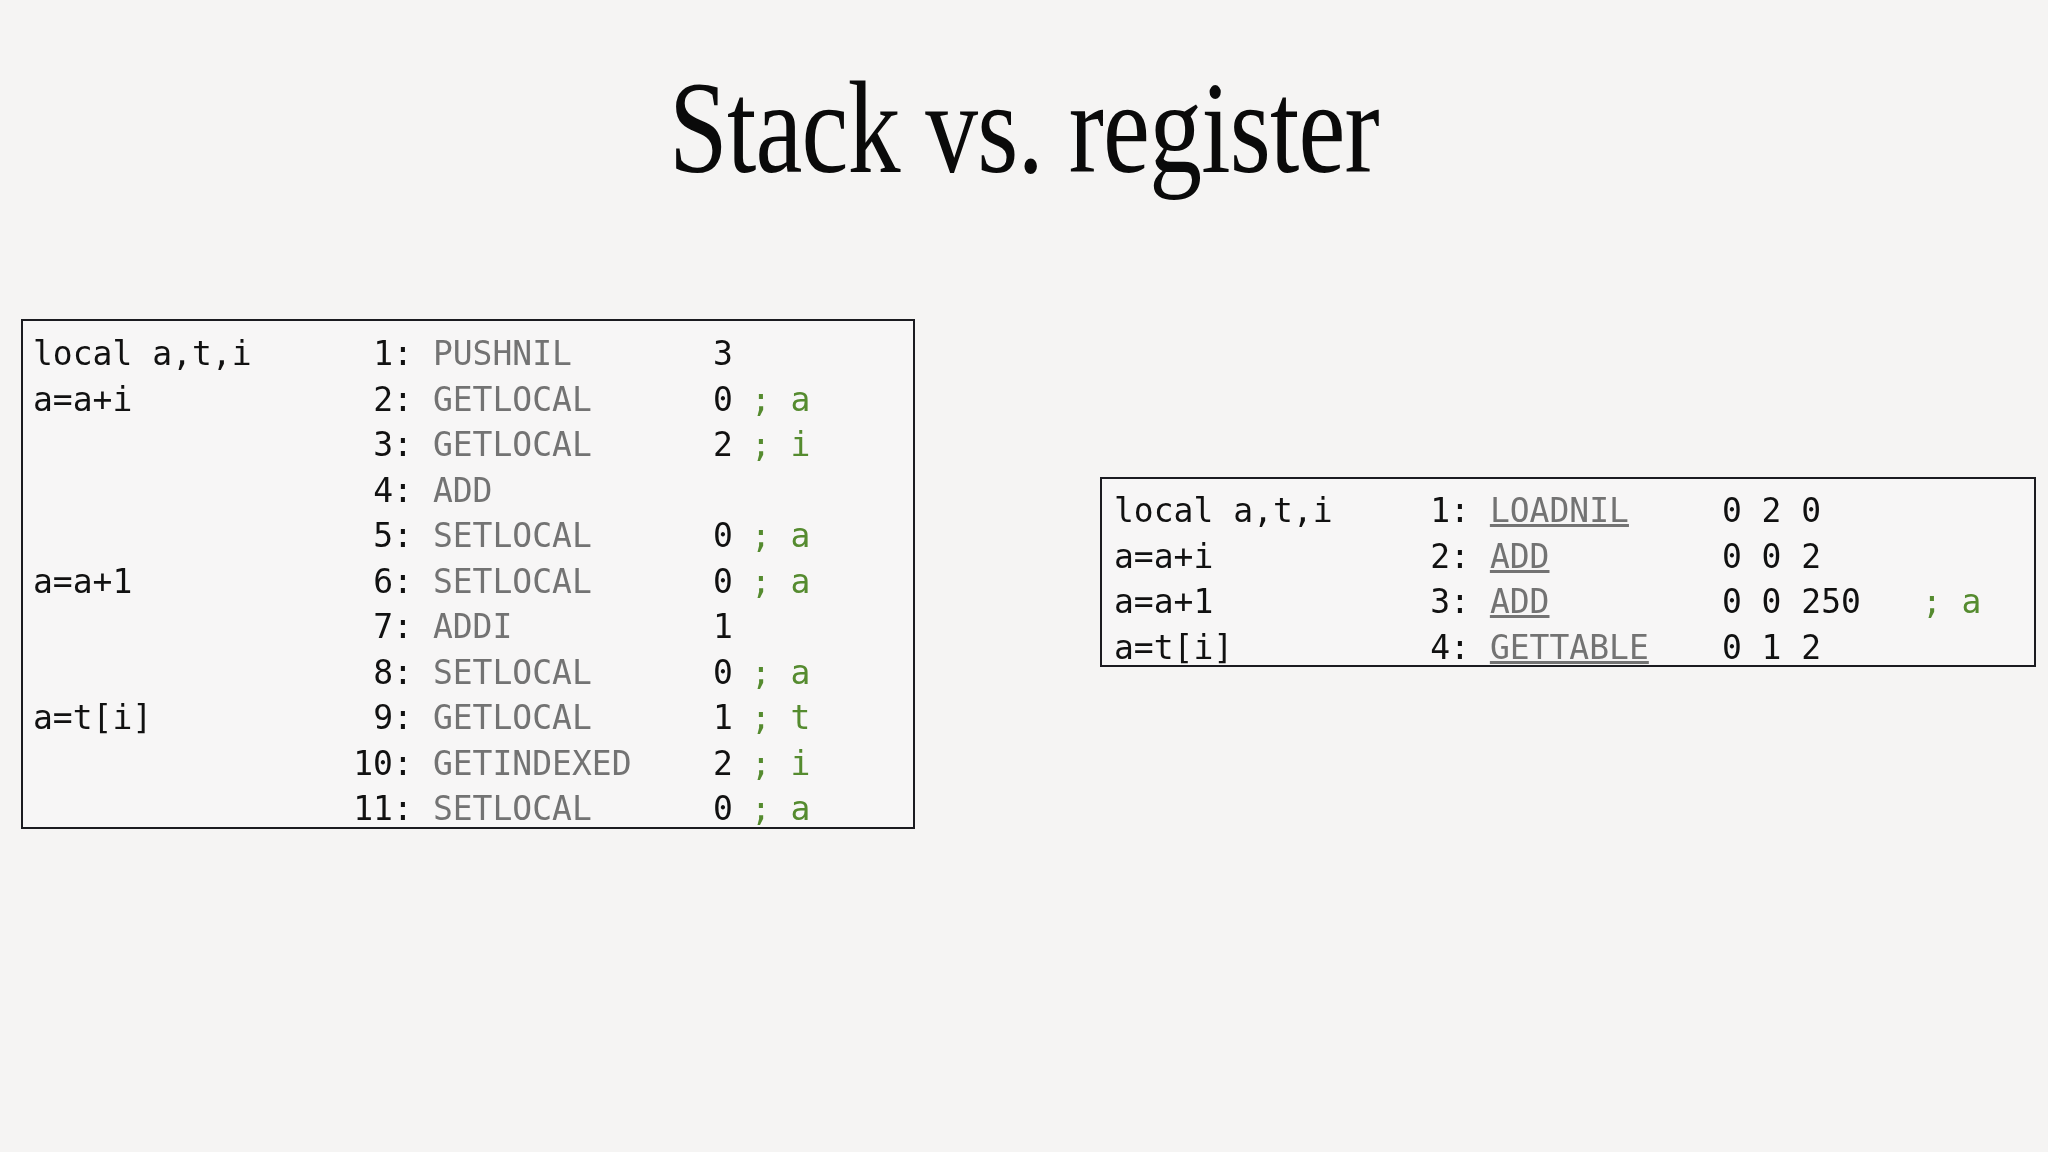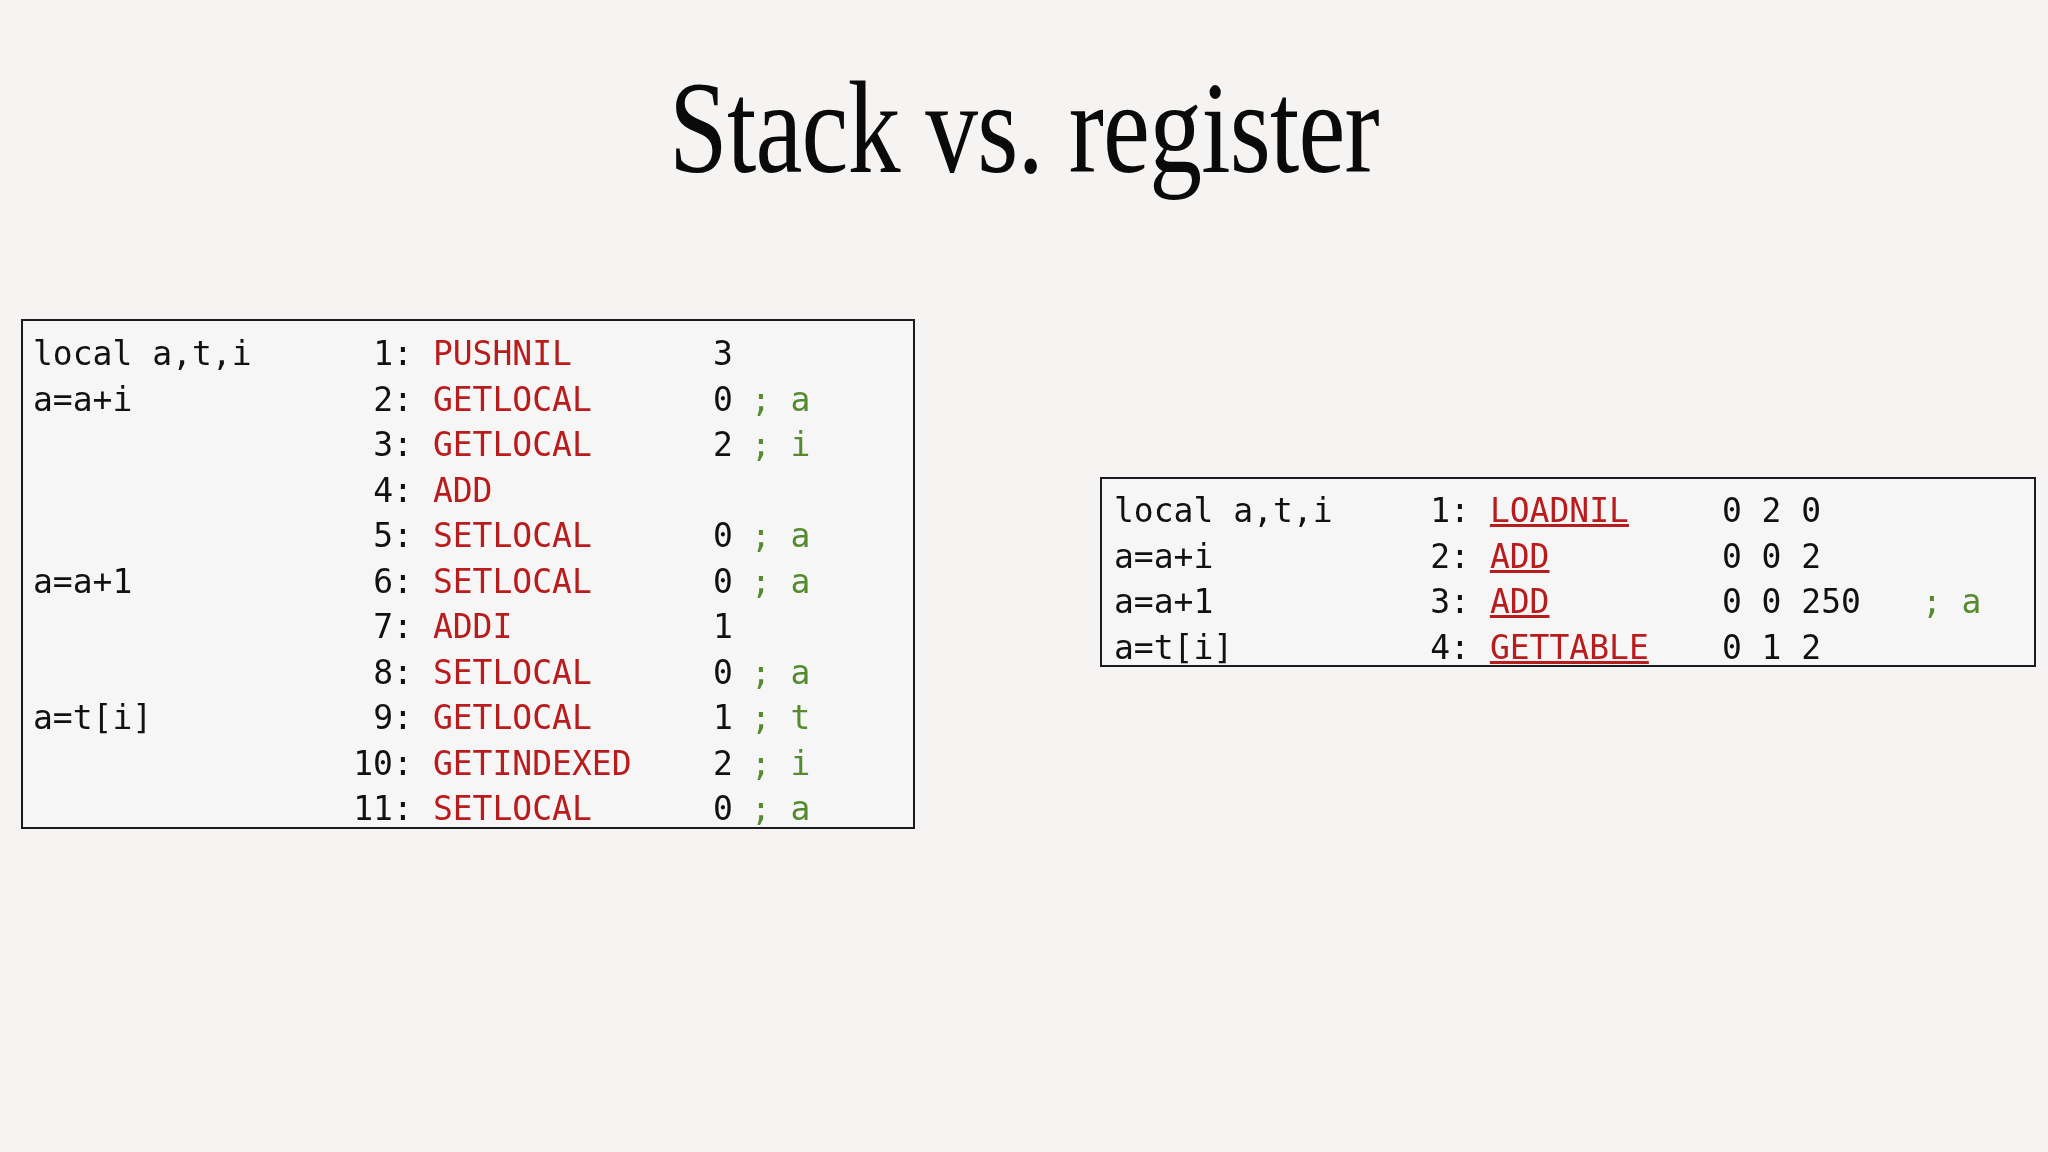--- a/index.html
+++ b/index.html
@@ -91,21 +91,21 @@
   .colon {
     flex: 0 0 auto;
     color: #111111;
     padding-right: 20px;
   }
   #register-box .colon { padding-right: 20px; }
 
   
   .op {
     flex: 0 0 auto;
-    color: #b91c1c;
+    color: #737373;
     white-space: pre;
   }
   #stack-box .op  { width: 240px; }
   #register-box .op { width: 232px; text-decoration: underline; }
 
   
   .args {
     flex: 0 0 auto;
     color: #111111;
     white-space: pre;

